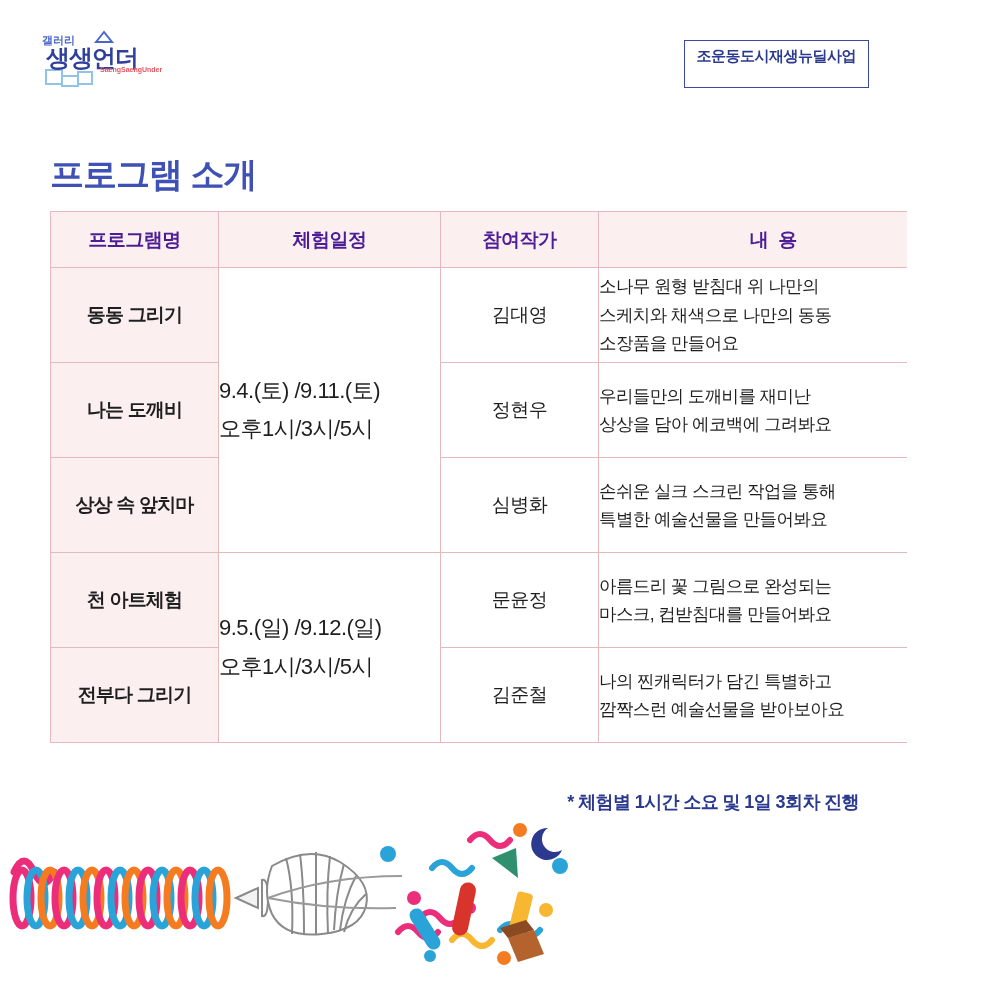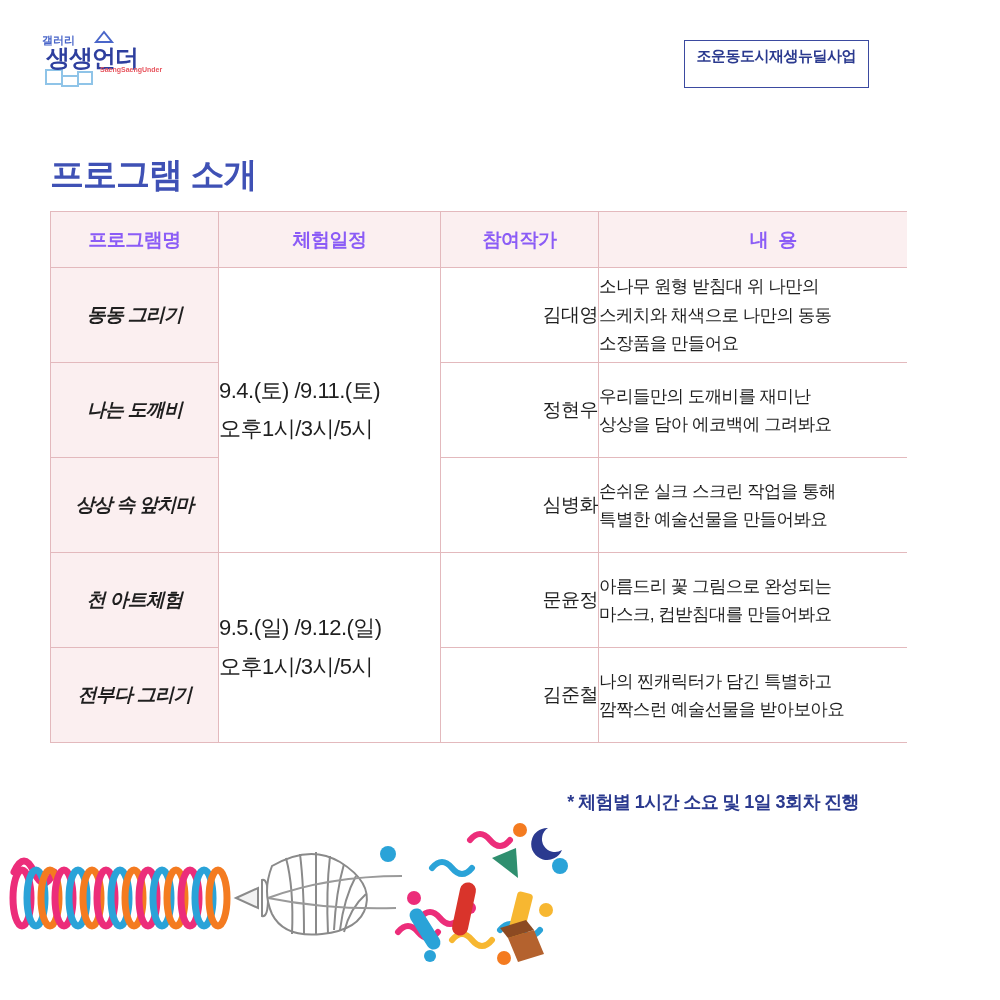--- a/index.html
+++ b/index.html
@@ -66,52 +66,51 @@
     width: 900px;
     table-layout: fixed;
   }
   table.prog th, table.prog td {
     border: 1px solid #e3b9bd;
     vertical-align: middle;
     padding: 0;
   }
   table.prog thead th {
     background: #fbeff0;
-    color: #8b5cf6;
+    color: #4c1d95;
     font-size: 19px;
     font-weight: 700;
     height: 56px;
     letter-spacing: -0.5px;
   }
   table.prog thead th.col-content { letter-spacing: 2px; }
 
   .col-name   { width: 168px; }
   .col-sched  { width: 222px; }
   .col-artist { width: 158px; }
   .col-desc   { width: 352px; }
 
   td.name {
     background: #fbeff0;
     text-align: center;
     font-size: 19px;
     font-weight: 700;
     color: #1f1f1f;
     letter-spacing: -0.8px;
     height: 95px;
-    font-style: italic;
   }
   td.sched {
     text-align: left;
     font-size: 22px;
     color: #1f1f1f;
     line-height: 1.75;
     letter-spacing: -0.5px;
   }
   td.artist {
-    text-align: right;
+    text-align: center;
     font-size: 19px;
     color: #1f1f1f;
     letter-spacing: -0.5px;
   }
   td.desc {
     font-size: 17.5px;
     color: #1f1f1f;
     line-height: 1.62;
     letter-spacing: -0.6px;
     padding: 10px 14px 10px 16px;

